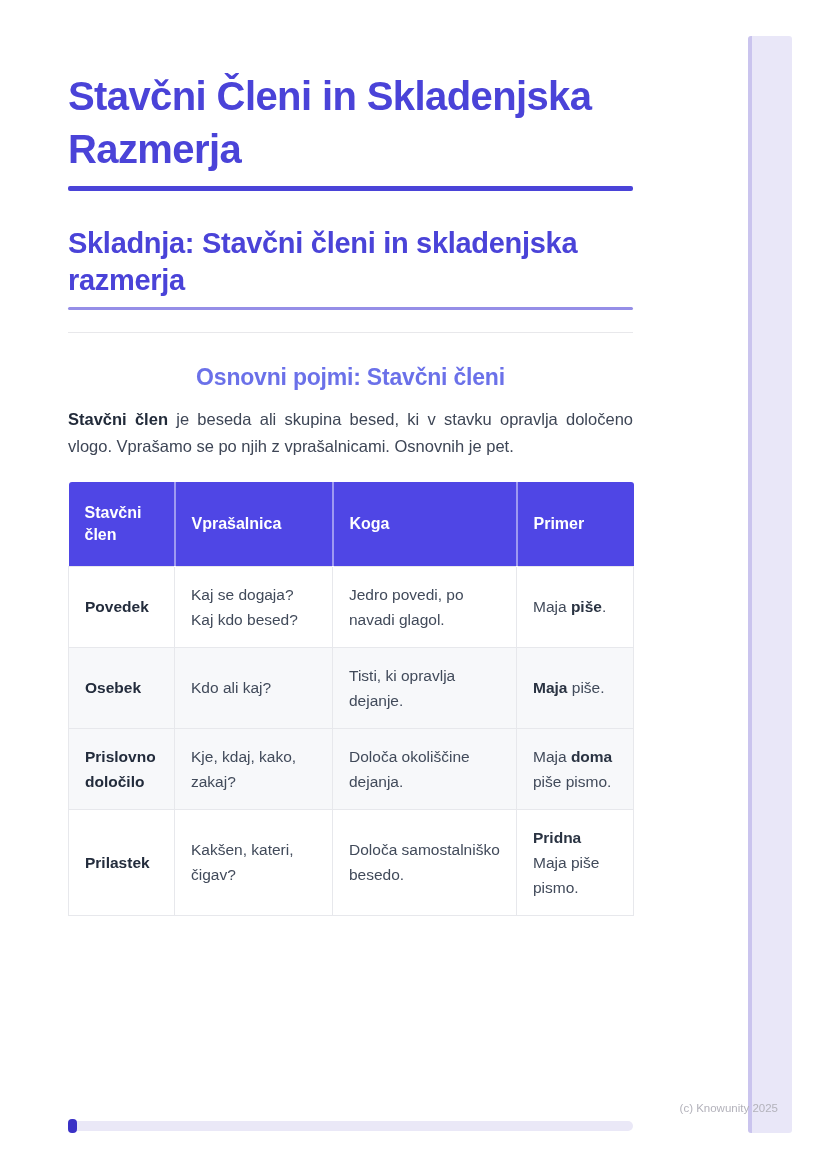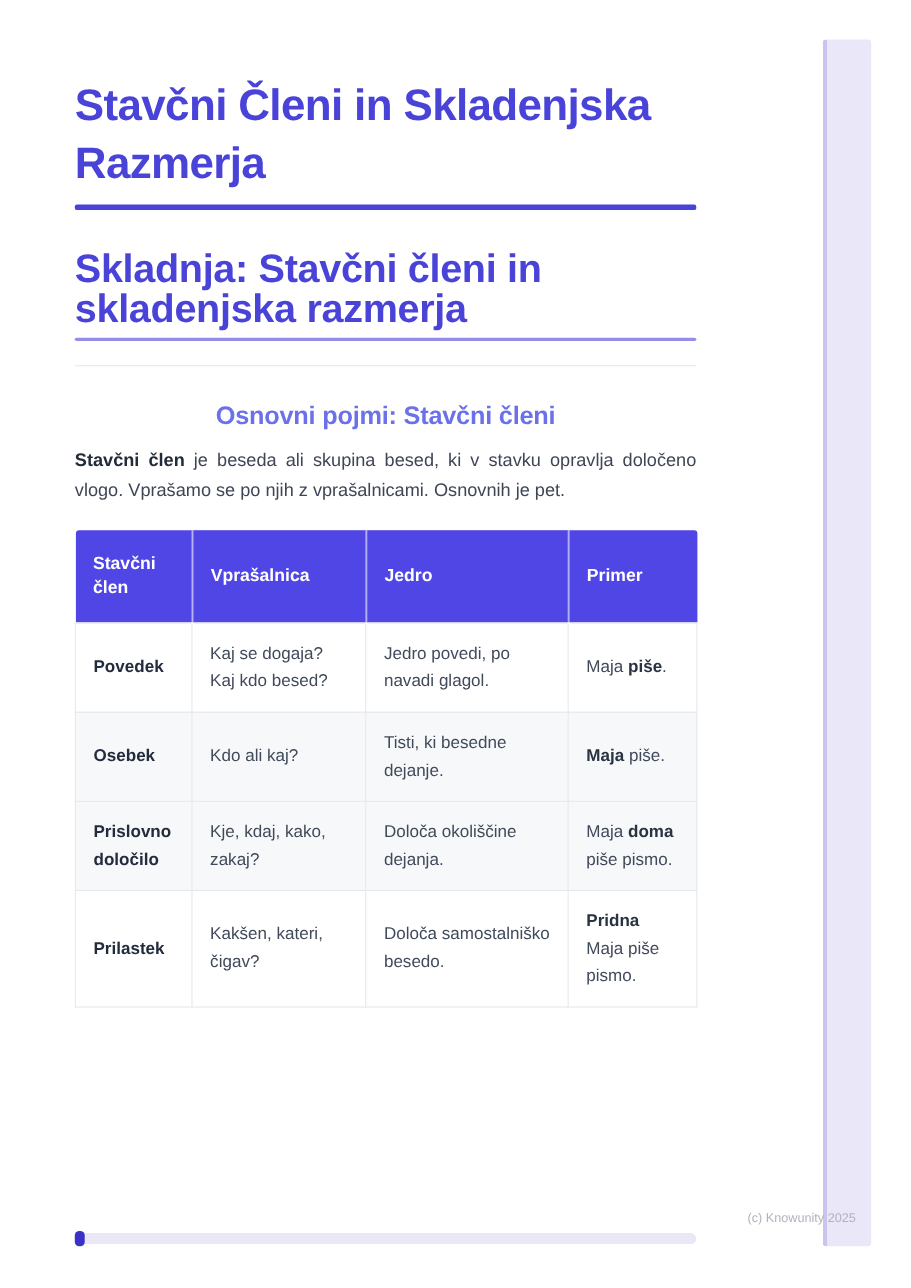--- a/index.html
+++ b/index.html
@@ -44,21 +44,21 @@
   }
   .rule-thick{
     margin-top:10px;
     width:565px;
     height:5px;
     background:var(--primary-dark);
     border-radius:2px;
   }
   .section-heading{
     margin-top:34px;
-    font-size:36px;
+    font-size:29px;
     line-height:37px;
     font-weight:700;
     letter-spacing:-0.3px;
     color:var(--primary-dark);
   }
   .rule-thin{
     margin-top:8px;
     width:565px;
     height:2.5px;
     background:#958ee7;
@@ -188,35 +188,35 @@
     <colgroup>
       <col style="width:106px">
       <col style="width:158px">
       <col style="width:184px">
       <col style="width:117px">
     </colgroup>
     <thead>
       <tr>
         <th>Stavčni člen</th>
         <th>Vprašalnica</th>
-        <th>Jedro</th>
+        <th>Koga</th>
         <th>Primer</th>
       </tr>
     </thead>
     <tbody>
         <tr>
           <td class="member">Povedek</td>
           <td>Kaj se dogaja? Kaj kdo besed?</td>
           <td>Jedro povedi, po navadi glagol.</td>
           <td><span>Maja </span><strong>piše</strong><span>.</span></td>
         </tr>
         <tr class="striped">
           <td class="member">Osebek</td>
           <td>Kdo ali kaj?</td>
-          <td>Tisti, ki besedne dejanje.</td>
+          <td>Tisti, ki opravlja dejanje.</td>
           <td><strong>Maja</strong><span> piše.</span></td>
         </tr>
         <tr class="striped">
           <td class="member">Prislovno določilo</td>
           <td>Kje, kdaj, kako, zakaj?</td>
           <td>Določa okoliščine dejanja.</td>
           <td><span>Maja </span><strong>doma</strong><span> piše pismo.</span></td>
         </tr>
         <tr>
           <td class="member">Prilastek</td>

